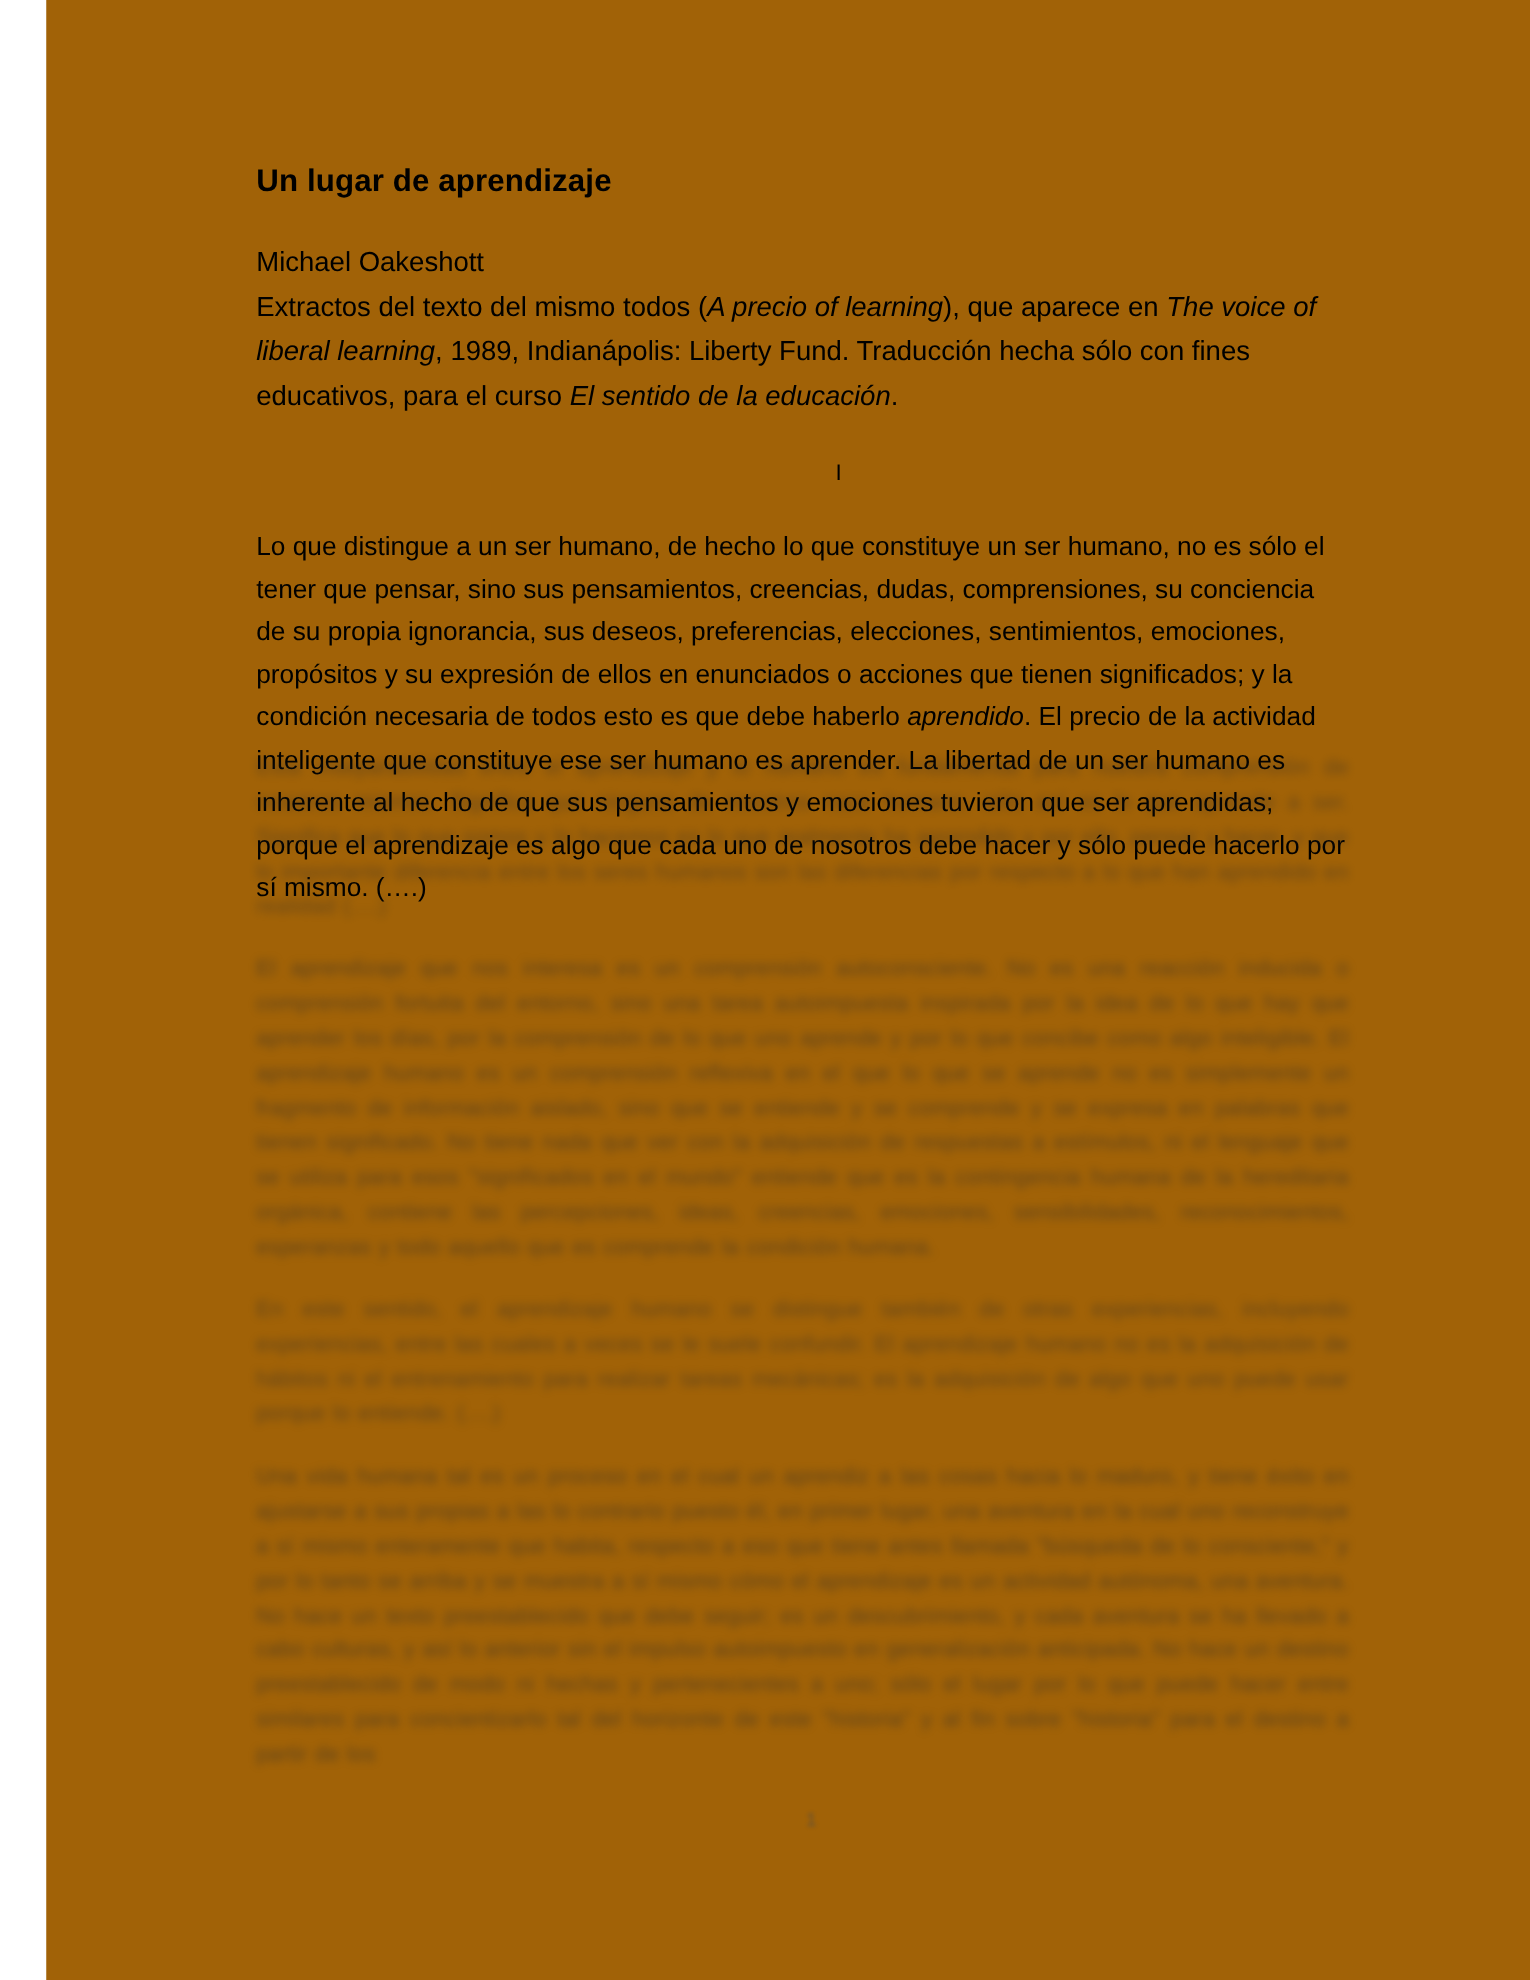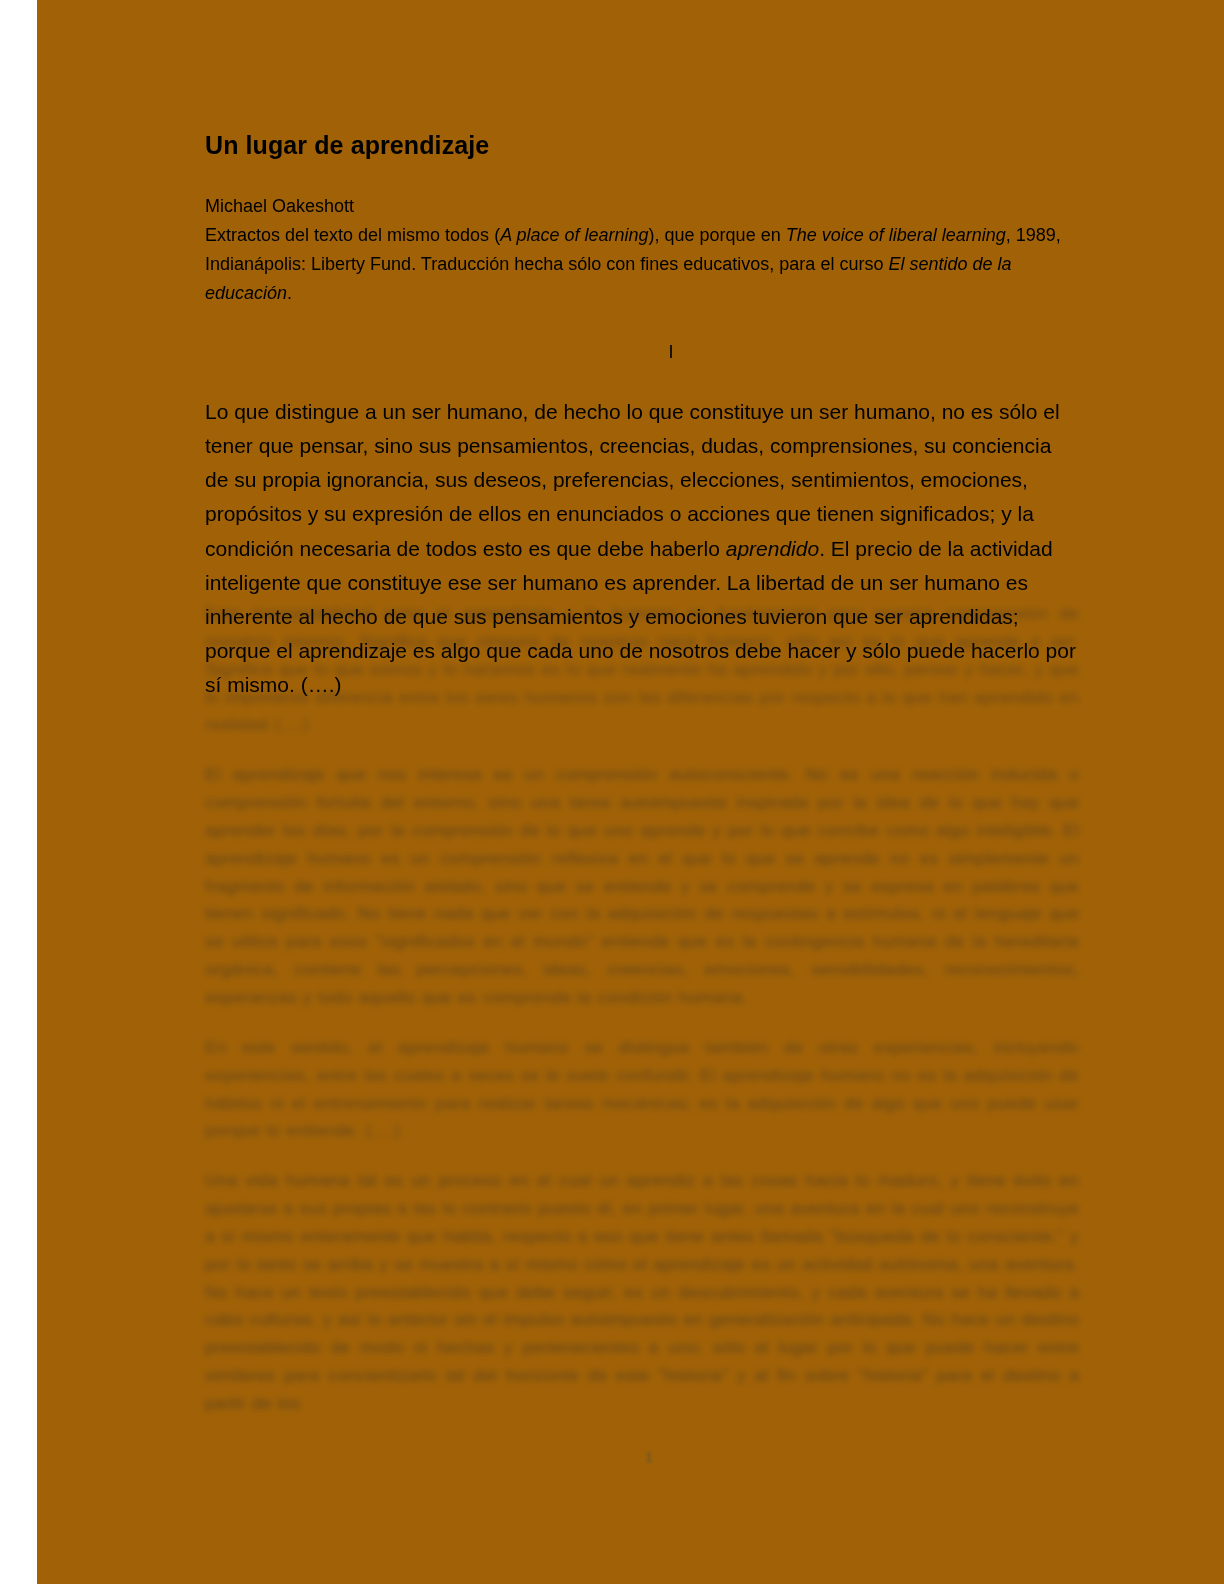--- a/index.html
+++ b/index.html
@@ -30,21 +30,21 @@
     width: 872px;
   }
   .doc-title {
     font-size: 25px;
     font-weight: bold;
     letter-spacing: 0.1px;
     margin: 0 0 32px 0;
     line-height: 1.2;
   }
   .byline-block {
-    font-size: 18px;
+    font-size: 22px;
     line-height: 1.62;
     margin-bottom: 34px;
   }
   .byline-block .author {
     display: block;
   }
   .byline-block .credit {
     display: block;
   }
   .it {
@@ -102,21 +102,21 @@
 <body>
 
 <div class="page">
 
   <div class="content">
 
     <h1 class="doc-title">Un lugar de aprendizaje</h1>
 
     <div class="byline-block">
       <span class="author">Michael Oakeshott</span>
-      <span class="credit"><span>Extractos del texto del mismo todos (</span><span class="it">A place of learning</span><span>), que porque en </span><span class="it">The voice of liberal learning</span><span>, 1989, Indianápolis: Liberty Fund. Traducción hecha sólo con fines educativos, para el curso </span><span class="it">El sentido de la educación</span><span>.</span></span>
+      <span class="credit"><span>Extractos del texto del mismo todos (</span><span class="it">A precio of learning</span><span>), que aparece en </span><span class="it">The voice of liberal learning</span><span>, 1989, Indianápolis: Liberty Fund. Traducción hecha sólo con fines educativos, para el curso </span><span class="it">El sentido de la educación</span><span>.</span></span>
     </div>
 
     <div class="section-mark">I</div>
 
     <p class="body-par"><span>Lo que distingue a un ser humano, de hecho lo que constituye un ser humano, no es sólo el tener que pensar, sino sus pensamientos, creencias, dudas, comprensiones, su conciencia de su propia ignorancia, sus deseos, preferencias, elecciones, sentimientos, emociones, propósitos y su expresión de ellos en enunciados o acciones que tienen significados; y la condición necesaria de todos esto es que debe haberlo </span><span class="it">aprendido</span><span>. El precio de la actividad inteligente que constituye ese ser humano es aprender. La libertad de un ser humano es inherente al hecho de que sus pensamientos y emociones tuvieron que ser aprendidas; porque el aprendizaje es algo que cada uno de nosotros debe hacer y sólo puede hacerlo por sí mismo. (….)</span></p>
 
   </div>
 
   <div class="blur-zone">
     <p class="blur-par p1">Esta inseparabilidad entre el aprendizaje y lo humano es fundamental para nuestra comprensión de nosotros mismos. Significa que ninguno de nosotros nace humano, sólo así es lo que aprende a ser. Significa que lo que somos y lo hacemos es lo que realmente ha aprendido y por ello, pensar y hacer, y que lo importante diferencia entre los seres humanos son las diferencias por respecto a lo que han aprendido en realidad (….)</p>

